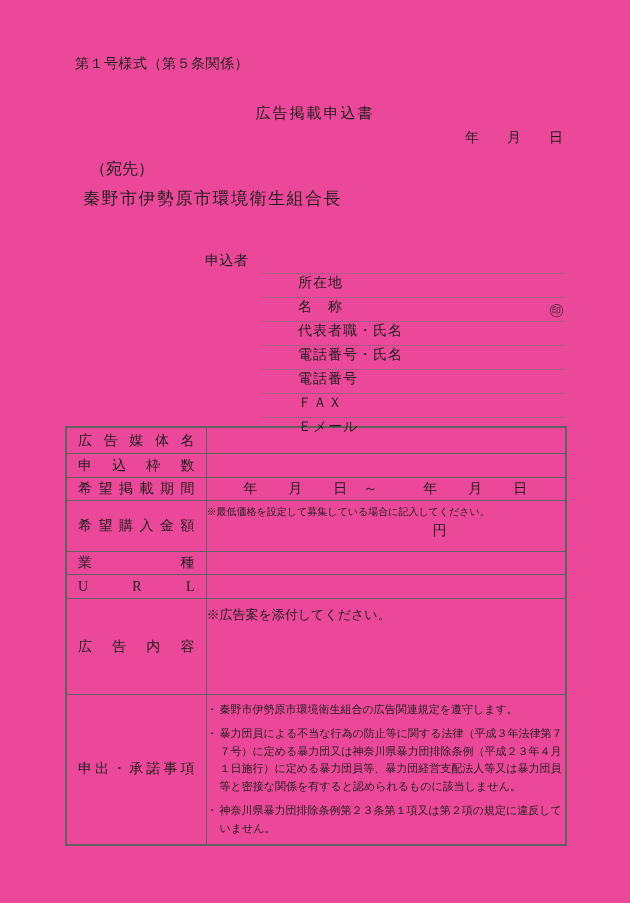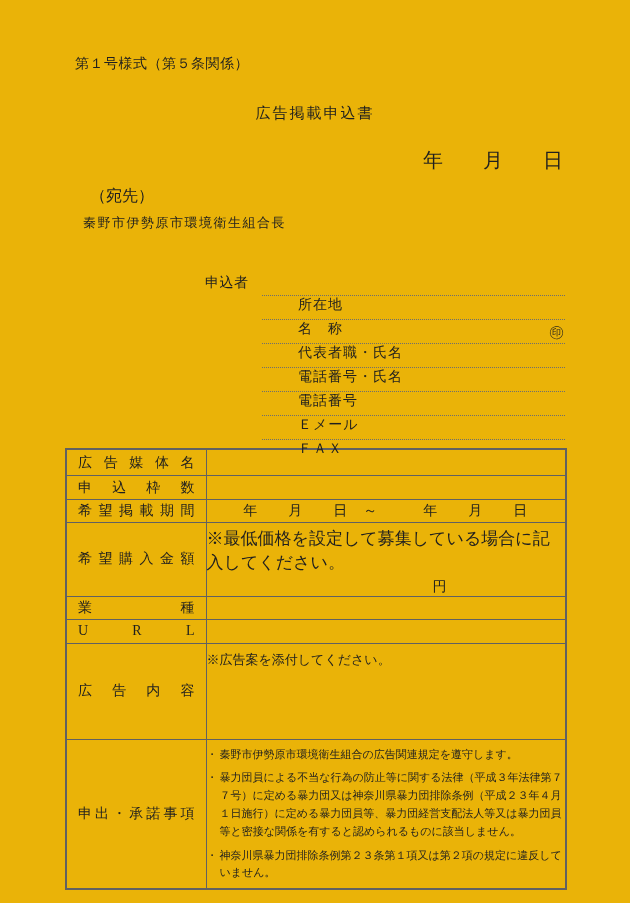--- a/index.html
+++ b/index.html
@@ -2,29 +2,29 @@
 <html><head>
 <meta charset="utf-8">
 <style>
   html,body { margin:0; padding:0; }
   body { background:#fcfcfc; }
   .page {
     position:relative;
     width:630px; height:903px;
     box-sizing:border-box;
     padding:55px 65px 0 65px;
-    background:#eab308;
+    background:#ec4899;
     color:#1f1f1f;
     font-family:"Liberation Serif","DejaVu Serif",serif;
   }
   .form-id { font-size:14px; margin-left:10px; letter-spacing:0.5px; }
   .doc-title { text-align:center; font-size:15px; margin-top:31px; letter-spacing:2px; }
-  .date-line { text-align:right; font-size:20px; margin-top:24px; padding-right:2px; }
+  .date-line { text-align:right; font-size:14px; margin-top:6px; padding-right:2px; }
   .recipient-label { font-size:16px; margin-top:12px; margin-left:25px; }
-  .recipient-name { font-size:13px; margin-top:7px; margin-left:18px; letter-spacing:1.5px; }
+  .recipient-name { font-size:17px; margin-top:7px; margin-left:18px; letter-spacing:1.5px; }
 
   .applicant { display:flex; margin-top:40px; margin-left:140px; font-size:14px; }
   .applicant-label { width:57px; padding-top:2px; letter-spacing:0.5px; flex-shrink:0; }
   .applicant-fields { flex:1; }
   .field {
     position:relative;
     height:23px;
     line-height:22px;
     border-bottom:1px dotted #6e6e6e;
     letter-spacing:1px;
@@ -54,21 +54,21 @@
   tr.r-media td   { height:25px; }
   tr.r-slots td   { height:23px; }
   tr.r-period td  { height:22px; }
   tr.r-amount td  { height:50px; }
   tr.r-industry td{ height:22px; }
   tr.r-url td     { height:23px; }
   tr.r-content td { height:95px; }
   tr.r-terms td   { height:139px; }
 
   td.amount-cell { vertical-align:top; }
-  .amount-note { font-size:17px; padding-top:4px; line-height:1.4; }
+  .amount-note { font-size:10px; padding-top:4px; line-height:1.4; }
   .amount-unit { font-size:14px; padding-left:226px; padding-top:3px; }
 
   td.content-cell { vertical-align:top; }
   .content-note { font-size:13px; padding-top:7px; }
 
   td.terms-cell { vertical-align:middle; padding:6px 9px 6px 8px; }
   .bullet-item { display:flex; font-size:11px; line-height:1.62; margin:6px 0; }
   .bullet-marker { width:13px; flex-shrink:0; }
   .bullet-text { flex:1; }
 </style>
@@ -99,24 +99,24 @@
         <span>代表者職・氏名</span>
         <span class="seal">㊞</span>
       </div>
       <div class="field">
         <span>電話番号・氏名</span>
       </div>
       <div class="field">
         <span>電話番号</span>
       </div>
       <div class="field">
+        <span>ＦＡＸ</span>
+      </div>
+      <div class="field">
         <span>Ｅメール</span>
-      </div>
-      <div class="field">
-        <span>ＦＡＸ</span>
       </div>
     </div>
   </div>
 
 
   <table class="form-table">
     <colgroup>
         <col class="c1">
         <col class="c2">
       </colgroup>

